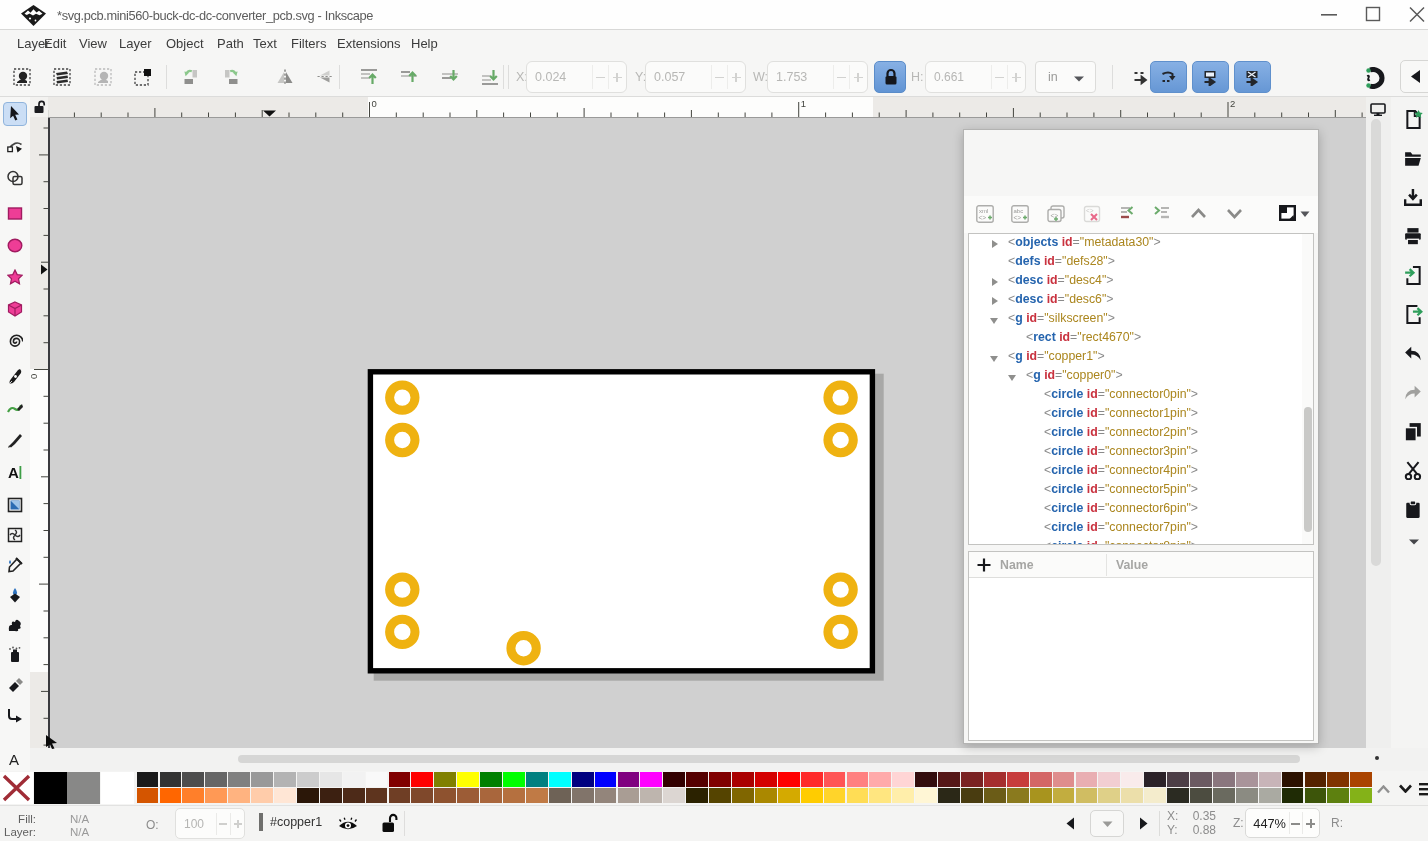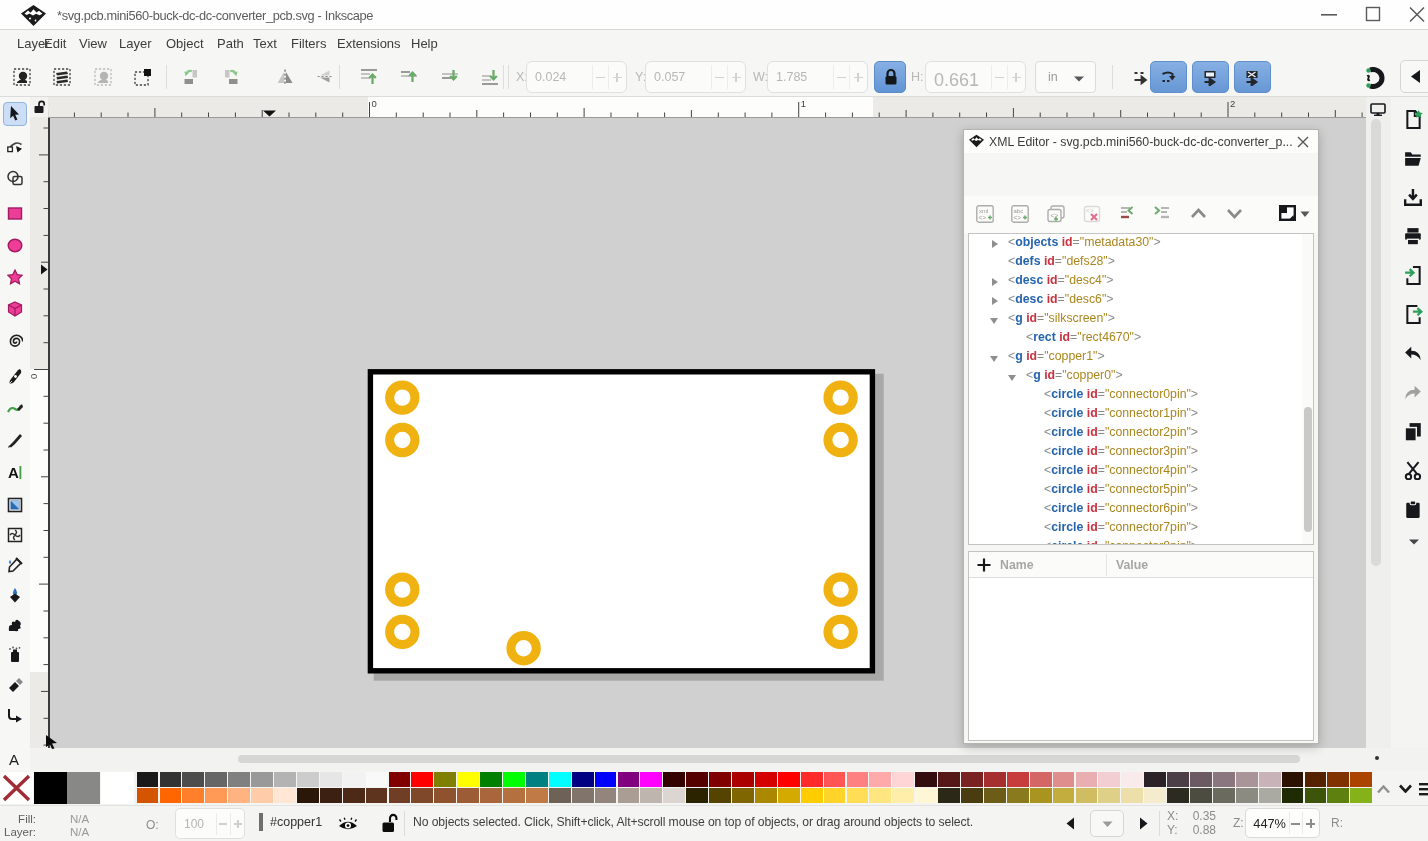--- a/index.html
+++ b/index.html
@@ -120,36 +120,36 @@
       <div class="abs" style="left:645px;top:4px;width:101px;height:32px;background:#fbfbfa;border:1px solid #e0e0de;border-radius:6px;">
         <div class="abs" style="left:8px;top:8px;font-size:12.5px;color:#b7b7b5;">0.057</div>
         <div class="abs" style="right:33px;top:3px;width:1px;height:24px;background:#ededeb;"></div>
         <div class="abs" style="right:17px;top:3px;width:1px;height:24px;background:#ededeb;"></div>
         <div class="abs" style="right:21px;top:14.6px;width:9px;height:1.8px;background:#d2d2d0;"></div>
         <div class="abs" style="right:4.5px;top:14.6px;width:9px;height:1.8px;background:#d2d2d0;"></div>
         <div class="abs" style="right:8.1px;top:11px;width:1.8px;height:9px;background:#d2d2d0;"></div>
       </div>
 <div class="abs" style="left:753px;top:13px;font-size:12.5px;color:#b7b7b5;">W:</div>
       <div class="abs" style="left:767px;top:4px;width:101px;height:32px;background:#fbfbfa;border:1px solid #e0e0de;border-radius:6px;">
-        <div class="abs" style="left:8px;top:8px;font-size:12.5px;color:#b7b7b5;">1.785</div>
+        <div class="abs" style="left:8px;top:8px;font-size:12.5px;color:#b7b7b5;">1.753</div>
         <div class="abs" style="right:33px;top:3px;width:1px;height:24px;background:#ededeb;"></div>
         <div class="abs" style="right:17px;top:3px;width:1px;height:24px;background:#ededeb;"></div>
         <div class="abs" style="right:21px;top:14.6px;width:9px;height:1.8px;background:#d2d2d0;"></div>
         <div class="abs" style="right:4.5px;top:14.6px;width:9px;height:1.8px;background:#d2d2d0;"></div>
         <div class="abs" style="right:8.1px;top:11px;width:1.8px;height:9px;background:#d2d2d0;"></div>
       </div>
 <div class="abs" style="left:874px;top:4px;width:32px;height:32px;background:linear-gradient(#87b0e4,#6194d4);border:1px solid #5a8cc9;border-radius:5px;">
 <svg class="abs" style="left:8px;top:6px" width="16" height="18" viewBox="0 0 16 18">
           <rect x="2.5" y="8" width="11" height="8.5" rx="1.5" fill="#14161c"></rect>
           <path d="M4.5,8 L4.5,5.5 A3.5,3.5 0 0 1 11.5,5.5 L11.5,8" fill="none" stroke="#14161c" stroke-width="2.2"></path>
         </svg>
       </div>
 <div class="abs" style="left:911px;top:13px;font-size:12.5px;color:#b7b7b5;">H:</div>
       <div class="abs" style="left:925px;top:4px;width:101px;height:32px;background:#fbfbfa;border:1px solid #e0e0de;border-radius:6px;">
-        <div class="abs" style="left:8px;top:8px;font-size:18px;color:#b7b7b5;">0.661</div>
+        <div class="abs" style="left:8px;top:8px;font-size:12px;color:#b7b7b5;">0.661</div>
         <div class="abs" style="right:33px;top:3px;width:1px;height:24px;background:#ededeb;"></div>
         <div class="abs" style="right:17px;top:3px;width:1px;height:24px;background:#ededeb;"></div>
         <div class="abs" style="right:21px;top:14.6px;width:9px;height:1.8px;background:#d2d2d0;"></div>
         <div class="abs" style="right:4.5px;top:14.6px;width:9px;height:1.8px;background:#d2d2d0;"></div>
         <div class="abs" style="right:8.1px;top:11px;width:1.8px;height:9px;background:#d2d2d0;"></div>
       </div>
 <div class="abs" style="left:1035px;top:4px;width:61px;height:32px;background:#fbfbfa;border:1px solid #dcdcda;border-radius:4px;">
 <div class="abs" style="left:12px;top:8px;font-size:12.5px;color:#9a9a98;">in</div>
 <svg class="abs" style="left:37px;top:13px" width="12" height="8" viewBox="0 0 12 8">
           <path d="M1,1.5 L6,6.5 L11,1.5 Z" fill="#55565a"></path>
@@ -601,21 +601,20 @@
         <path d="M2,9 Q11,0.5 20,9 Q11,15.5 2,9 Z" fill="#0c0c0c"></path>
         <circle cx="11" cy="8.6" r="3" fill="#fff"></circle>
         <circle cx="11" cy="8.6" r="1.4" fill="#0c0c0c"></circle>
         <path d="M4,4.5 L2.5,2.5 M8,2.8 L7.2,0.8 M14,2.8 L14.8,0.8 M18,4.5 L19.5,2.5" stroke="#0c0c0c" stroke-width="1.3"></path>
       </svg>
 <svg class="abs" style="left:381px;top:7px" width="17" height="20" viewBox="0 0 17 20">
         <rect x="1.5" y="9.5" width="11.5" height="9.5" rx="1.5" fill="#0c0c0c"></rect>
         <path d="M9,9 L9,5.2 A3.2,3.2 0 0 1 15.4,5 L15.4,7" fill="none" stroke="#0c0c0c" stroke-width="2.1"></path>
       </svg>
 <div class="abs" style="left:404px;top:5px;width:1px;height:25px;background:#dedddc;"></div>
-<div class="abs" style="left:413px;top:9px;font-size:12.2px;letter-spacing:-0.1px;color:#3f3f3f;">No objects selected. Click, Shift+click, Alt+scroll mouse on top of objects, or drag around objects to select.</div>
 <svg class="abs" style="left:1066px;top:11px" width="9" height="13" viewBox="0 0 9 13">
         <path d="M8,0.5 L8,12.5 L0.5,6.5 Z" fill="#17181c"></path>
       </svg>
 <div class="abs" style="left:1090px;top:4px;width:34px;height:27px;background:#f8f8f7;border:1px solid #d6d6d4;border-radius:5px;">
 <svg class="abs" style="left:11px;top:10px" width="11" height="7" viewBox="0 0 11 7">
           <path d="M0.5,0.5 L5.5,6 L10.5,0.5 Z" fill="#9a9a98"></path>
         </svg>
       </div>
 <svg class="abs" style="left:1139px;top:11px" width="9" height="13" viewBox="0 0 9 13">
         <path d="M1,0.5 L1,12.5 L8.5,6.5 Z" fill="#17181c"></path>
@@ -638,30 +637,20 @@
 <div class="abs" style="left:1344px;top:2px;width:84px;height:30px;background:#fdfdfc;border:1px solid #dadad8;border-radius:5px;margin-top:40px;">
 <div class="abs" style="left:0;top:7px;width:46px;font-size:12.8px;color:#222;text-align:right;">0.00°</div>
 <div class="abs" style="left:50px;top:3px;width:1px;height:22px;background:#eaeae8;"></div>
 <div class="abs" style="left:66px;top:3px;width:1px;height:22px;background:#eaeae8;"></div>
 <div class="abs" style="left:53px;top:13.6px;width:9px;height:2px;background:#8c8c8a;"></div>
 <div class="abs" style="left:70px;top:13.6px;width:9px;height:2px;background:#8c8c8a;"></div>
 <div class="abs" style="left:73.5px;top:10.1px;width:2px;height:9px;background:#8c8c8a;"></div>
       </div>
 </div>
 <div class="abs" style="left:963px;top:129px;width:356px;height:615px;background:#f6f6f5;border:1px solid #b3b3b2;box-shadow:0 3px 10px rgba(0,0,0,0.22);">
-<div class="abs" style="left:0;top:0;width:354px;height:23px;background:#fdfdfc;">
-<svg class="abs" style="left:5px;top:4px;" width="15" height="14" viewBox="0 0 25 21">
-          <polygon points="12.5,0 25,8.5 12.5,21 0,8.5" fill="#1a1a1a"></polygon>
-          <path d="M3.5,8.7 L7,5.5 L9.5,7.8 L12.5,4.2 L15.5,7.6 L18,5.8 L21.5,8.7 L18.5,10.2 L15,8.8 L12,10.5 L8.5,8.6 L5.8,10 Z" fill="#fff"></path>
-        </svg>
-<div class="abs" style="left:25px;top:5px;font-size:12.3px;color:#3b3b3b;">XML Editor - svg.pcb.mini560-buck-dc-dc-converter_p...</div>
-<svg class="abs" style="left:333px;top:6px" width="12" height="12" viewBox="0 0 12 12">
-          <path d="M1,1 L11,11 M11,1 L1,11" stroke="#555" stroke-width="1.4"></path>
-        </svg>
-</div>
 <div class="abs" style="left:0;top:66px;width:354px;height:37px;background:#fbfbfa;">
 <svg class="abs" style="left:12px;top:9px" width="18" height="18" viewBox="0 0 18 18">
           <rect x="0.8" y="0.8" width="16.4" height="16.4" rx="2" fill="none" stroke="#adadab" stroke-width="1.4"></rect>
           <text x="3" y="8" font-size="6" fill="#9a9a98">xml</text>
           <text x="2.5" y="15" font-size="6.5" fill="#9a9a98">&lt;&gt;</text>
           <path d="M12,12.5 h4 M14,10.5 v4" stroke="#6cab6c" stroke-width="1.5"></path>
         </svg>
 <svg class="abs" style="left:47px;top:9px" width="18" height="18" viewBox="0 0 18 18">
           <rect x="0.8" y="0.8" width="16.4" height="16.4" rx="2" fill="none" stroke="#adadab" stroke-width="1.4"></rect>
           <text x="2.5" y="8" font-size="6" fill="#9a9a98">abc</text>

